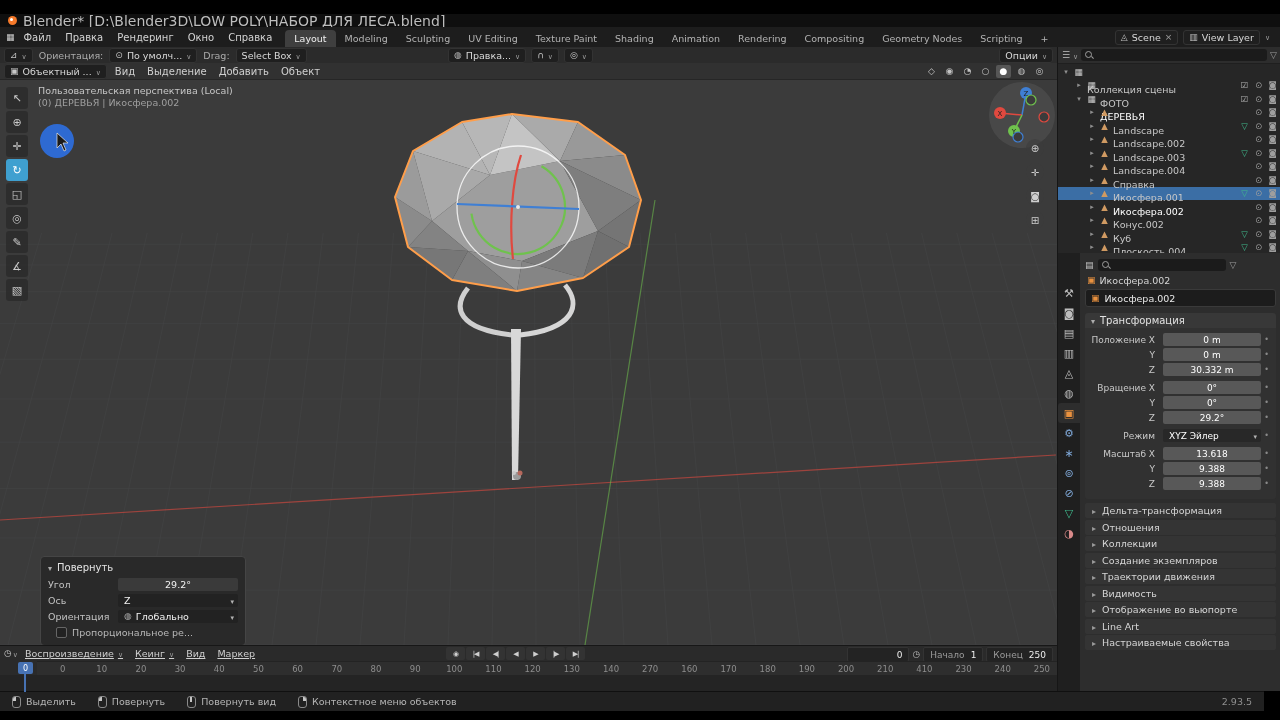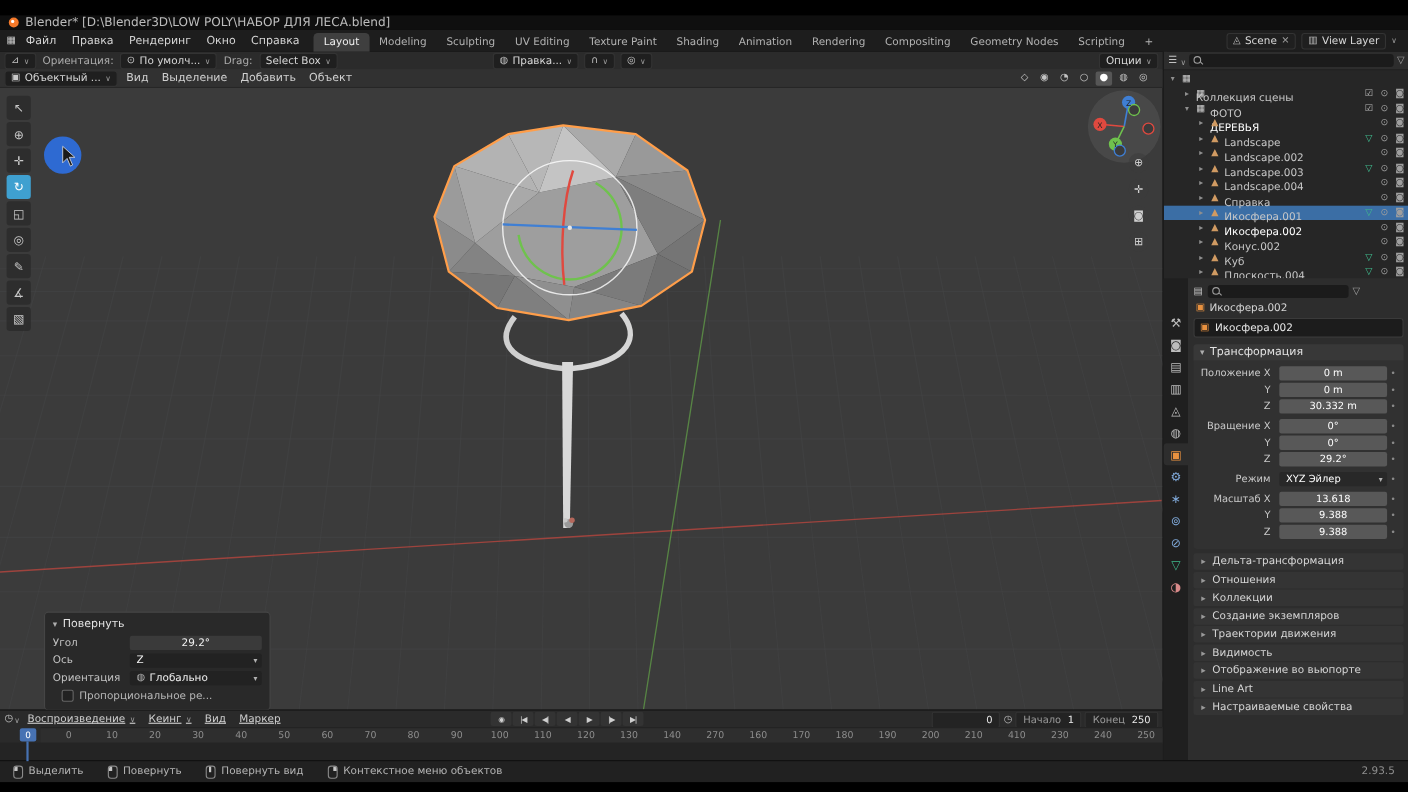--- a/index.html
+++ b/index.html
@@ -3,21 +3,21 @@
 <meta charset="utf-8">
 <style>
   html,body{margin:0;padding:0;background:#000;}
   .screen{position:relative;width:1280px;height:720px;background:#000;overflow:hidden;
     font-family:"DejaVu Sans","Liberation Sans",sans-serif;color:#d1d1d1;font-size:11px;
     -webkit-user-select:none;user-select:none;}
   .abs{position:absolute;}
 
   
   .titlebar{top:14px;left:0;right:0;height:13px;background:#0f0f0f;display:flex;align-items:center;
-    gap:6px;padding:0 8px;font-size:11px;color:#bdbdbd;}
+    gap:6px;padding:0 8px;font-size:14px;color:#bdbdbd;}
   .logo{width:9px;height:9px;border-radius:50%;background:#f5792a;position:relative;flex:0 0 auto;}
   .logo::after{content:"";position:absolute;left:2px;top:2px;width:3px;height:3px;border-radius:50%;background:#fff;}
 
   
   .menubar{top:27px;left:0;right:0;height:20px;background:#1d1d1d;display:flex;align-items:center;padding:0 6px;}
   .mb-menu{padding:0 7px;font-size:10px;color:#d4d4d4;cursor:default;}
   .ws-wrap{display:flex;align-items:flex-end;margin-left:6px;height:20px;}
   .ws-tab{padding:3px 9px 3px;font-size:9.5px;color:#b3b3b3;border-radius:4px 4px 0 0;white-space:nowrap;}
   .ws-tab.active{background:#3f3f3f;color:#efefef;}
   .mb-right{margin-left:auto;display:flex;gap:5px;align-items:center;padding-right:4px;}
@@ -131,21 +131,21 @@
   .framechip{width:48px;justify-content:flex-end;}
   .ruler{position:absolute;top:15px;left:0;right:0;height:14px;background:#2e2e2e;border-top:1px solid #232323;
     display:flex;padding-left:6px;overflow:hidden;margin-left:37px;}
   .tick{width:39.18px;text-align:center;line-height:14px;font-size:8.5px;color:#8d8d8d;flex:0 0 auto;}
   .track{position:absolute;top:29px;left:0;right:0;bottom:0;background:#242424;}
   .playhead{position:absolute;left:18px;top:16px;width:15px;height:12px;background:var(--accent);border-radius:2px;
     color:#fff;font-size:8px;display:flex;align-items:center;justify-content:center;z-index:3;}
   .playline{position:absolute;left:24px;top:28px;width:2px;bottom:0;background:var(--accent);z-index:3;}
 
   
-  .statusbar{top:691px;left:0;right:0;height:19px;background:#212121;border-top:1px solid #101010;
+  .statusbar{top:691px;left:0;right:16px;height:19px;background:#212121;border-top:1px solid #101010;
     display:flex;align-items:center;gap:8px;padding:0 12px;font-size:9.5px;color:#b5b5b5;}
   .sb-item{display:flex;gap:5px;align-items:center;white-space:nowrap;}
   .i-mouse{width:7px;height:10px;border:1px solid #8a8a8a;border-radius:3px;position:relative;flex:0 0 auto;}
   .i-mouse.lmb::before{content:"";position:absolute;left:0;top:0;width:3px;height:4px;border-radius:2px 0 0 0;background:#c5c5c5;}
   .i-mouse.rmb::before{content:"";position:absolute;right:0;top:0;width:3px;height:4px;border-radius:0 2px 0 0;background:#c5c5c5;}
   .i-mouse.mmb::before{content:"";position:absolute;left:2px;top:0;width:2px;height:5px;background:#c5c5c5;}
   .sb-version{margin-left:auto;color:#8f8f8f;}
 </style>
 </head>
 <body>
@@ -377,20 +377,24 @@
           <text x="1026" y="33" font-size="7" fill="#222" text-anchor="middle" id="nav-z">Z</text>
         </g>
 
         <g>
           <circle cx="57" cy="78" r="17" fill="#2e6fe0" opacity="0.92"></circle>
           <path d="M57,70 L57,85 L61,81 L64,88 L66,87 L63,80 L68,80 Z" fill="#1a1a1a" stroke="#e8e8e8" stroke-width="0.7"></path>
         </g>
       </svg>
     </div>
 
+    <div class="vp-overlay">
+      <div class="l1">Пользовательская перспектива (Local)</div>
+      <div class="l2">(0) ДЕРЕВЬЯ | Икосфера.002</div>
+    </div>
 
     <div class="left-tools">
 
     <div class="tool">
           <span>↖</span>
         </div>
         <div class="tool">
           <span>⊕</span>
         </div>
         <div class="tool">

